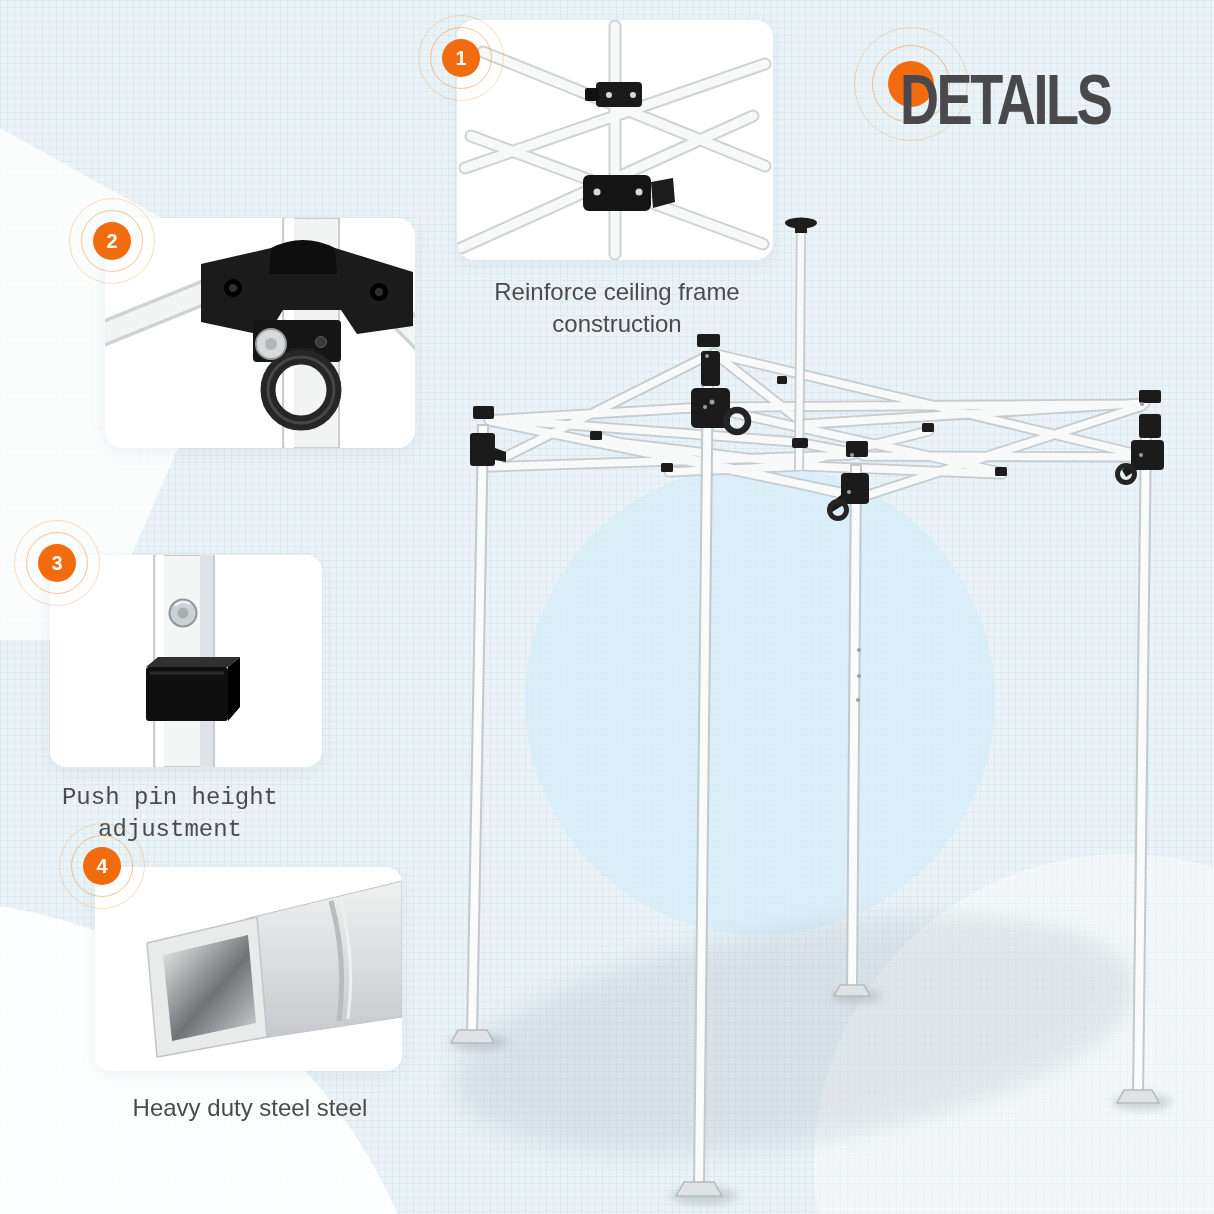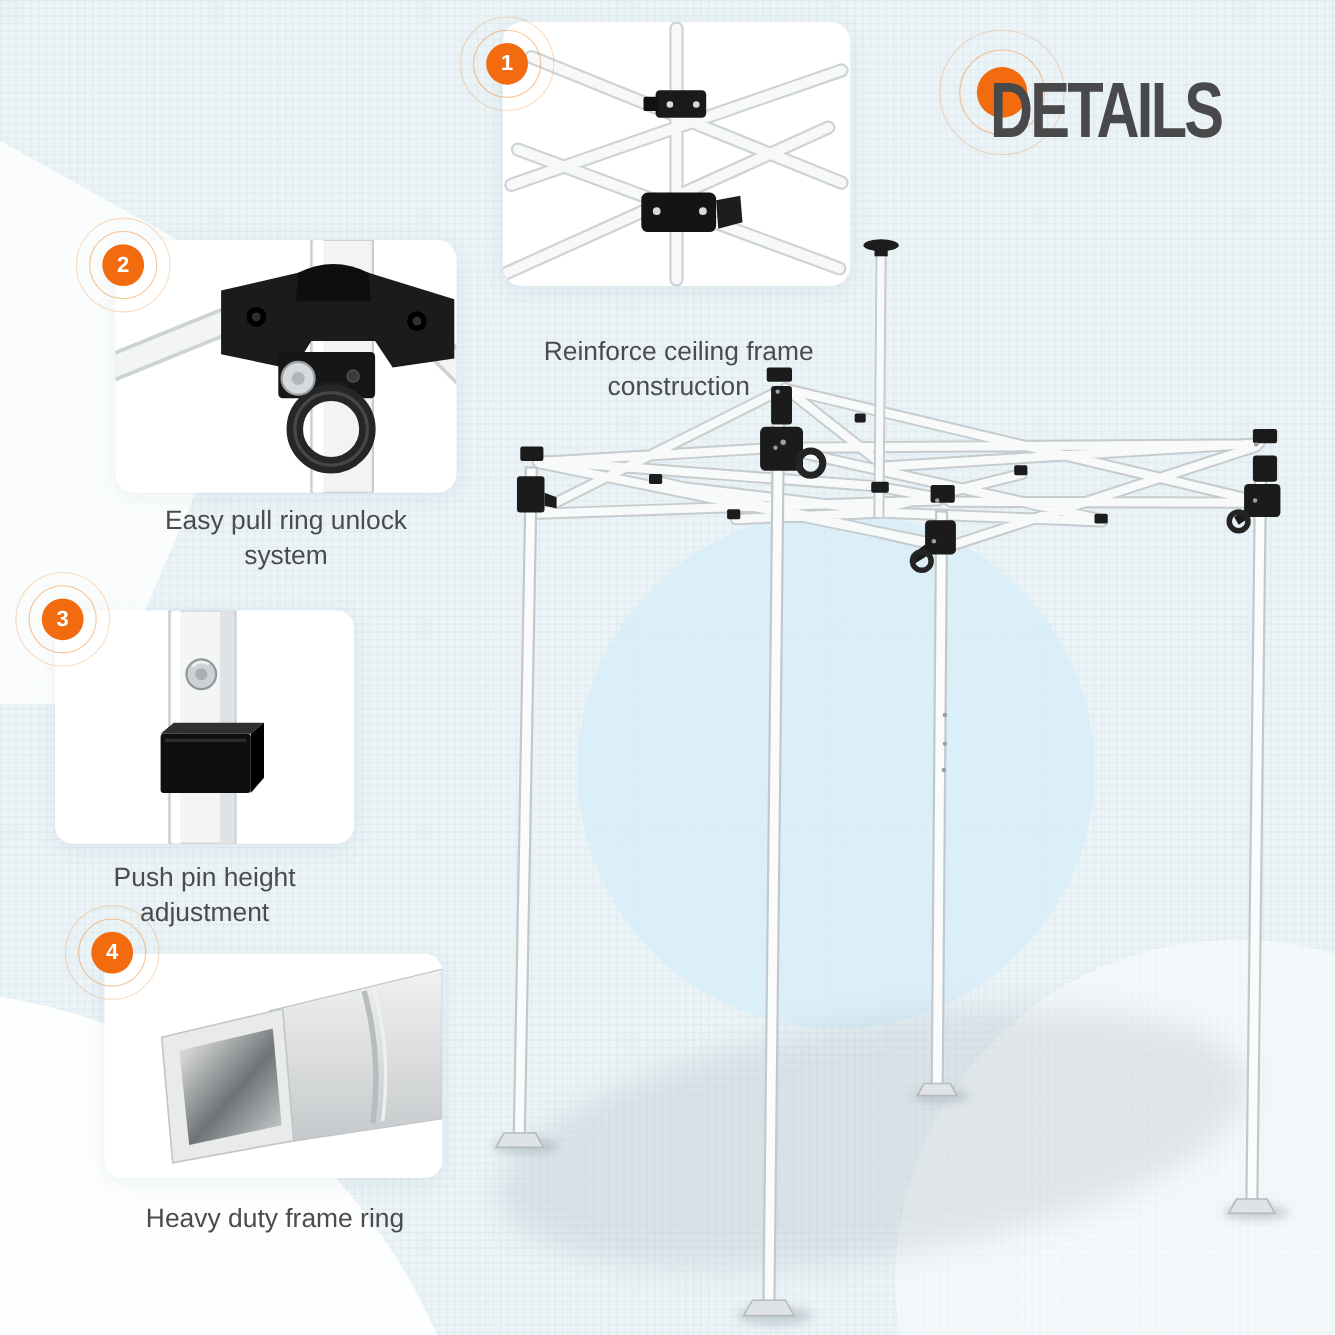--- a/index.html
+++ b/index.html
@@ -253,24 +253,23 @@
   </div>
 
   <div class="abs ringwrap" style="left:83px;top:847px;width:38px;height:38px;">
     <span class="ring" style="width:60px;height:60px;"></span>
       <span class="ring r2" style="width:84px;height:84px;"></span>
   </div>
   <div class="abs badge" style="left:83px;top:847px;">
     <span>4</span>
   </div>
 
-  <div class="abs caption" style="left:457px;top:276px;width:320px;margin-top:28px;">Reinforce ceiling frame construction</div>
-  <div class="abs caption" style="left:130px;top:458px;width:260px;">Easy pull ring unlock system</div>
-  <div class="abs caption" style="left:66px;top:782px;width:240px;">Push pin height adjustment</div>
-  <div class="abs caption" style="left:90px;top:1092px;width:320px;">Heavy duty frame ring</div>
+  <div class="abs caption" style="left:457px;top:276px;width:320px;">Reinforce ceiling frame construction</div>
+  <div class="abs caption" style="left:50px;top:782px;width:240px;font-family:Liberation Mono, monospace;">Push pin height adjustment</div>
+  <div class="abs caption" style="left:90px;top:1092px;width:320px;">Heavy duty steel steel</div>
 
   <div id="heading" class="abs">
     <div class="hrings">
       <span class="ring" style="width:76px;height:76px;"></span>
       <span class="ring r2" style="width:112px;height:112px;"></span>
     </div>
     <div class="dot"></div>
     <h1>DETAILS</h1>
   </div>
 

